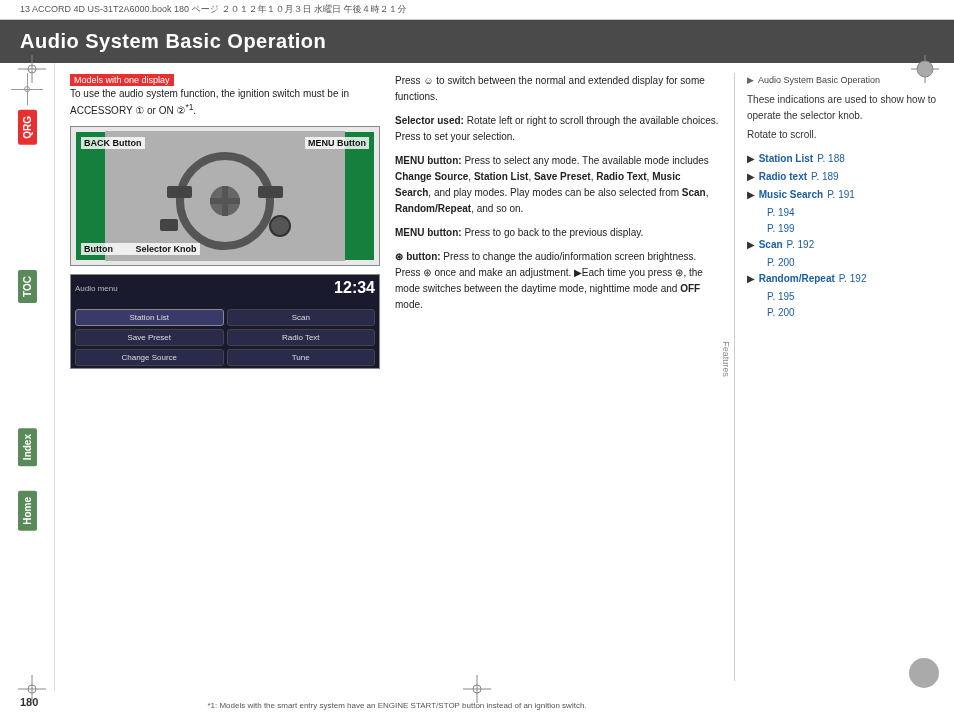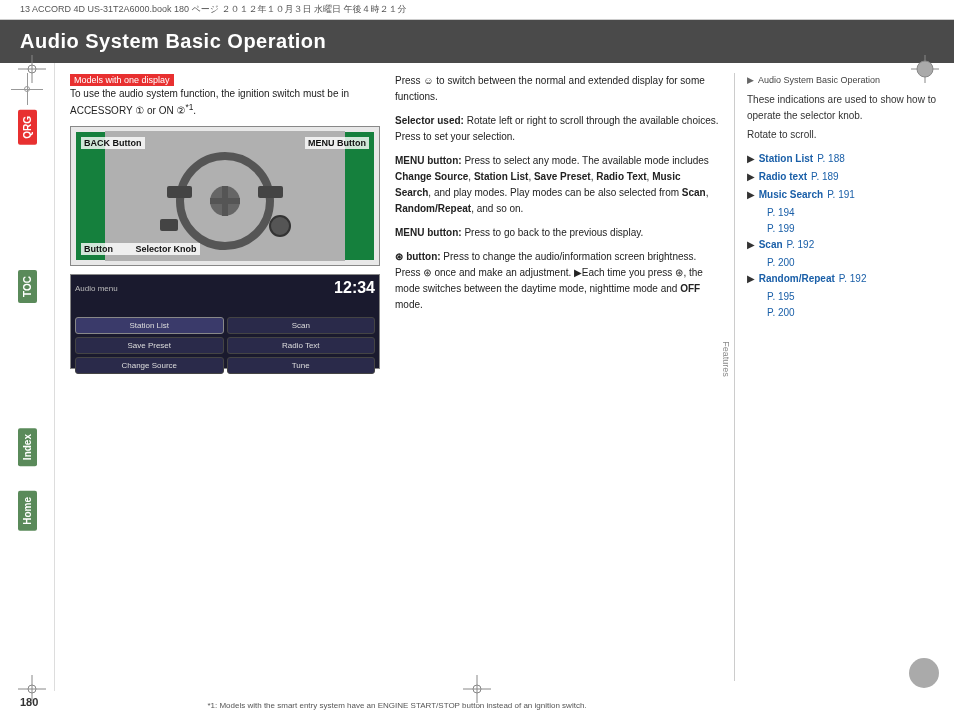--- a/index.html
+++ b/index.html
@@ -138,21 +138,21 @@
       font-size: 9px;
       margin-bottom: 8px;
       height: 95px;
       position: relative;
     }
 
     .audio-menu-header {
       display: flex;
       justify-content: space-between;
       align-items: center;
-      margin-bottom: 20px;
+      margin-bottom: 12px;
       font-size: 9px;
       color: #ccc;
     }
 
     .audio-menu-time {
       font-size: 16px;
       font-weight: bold;
       color: #fff;
     }
 

